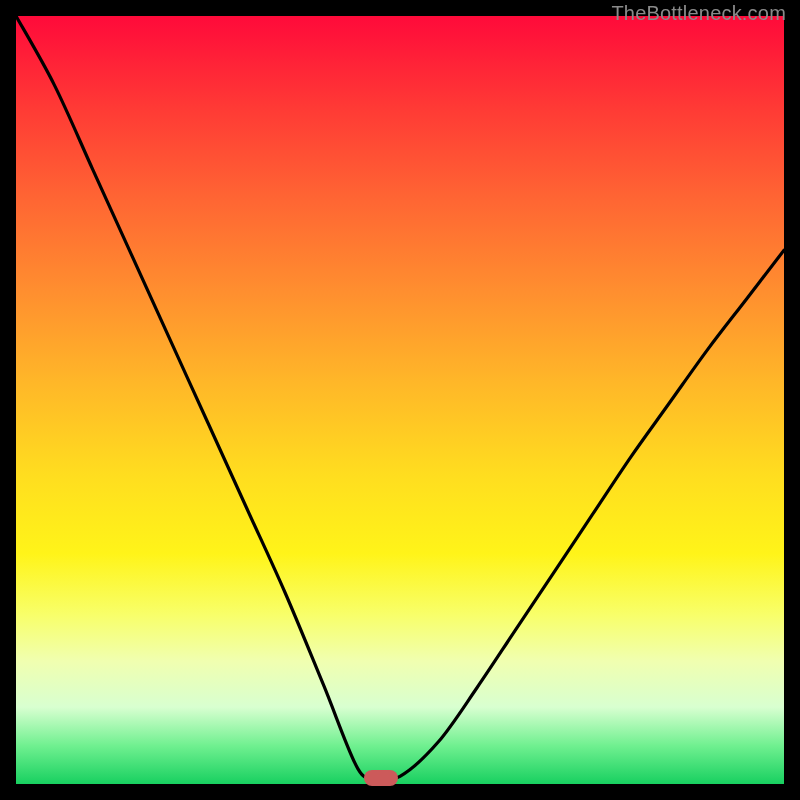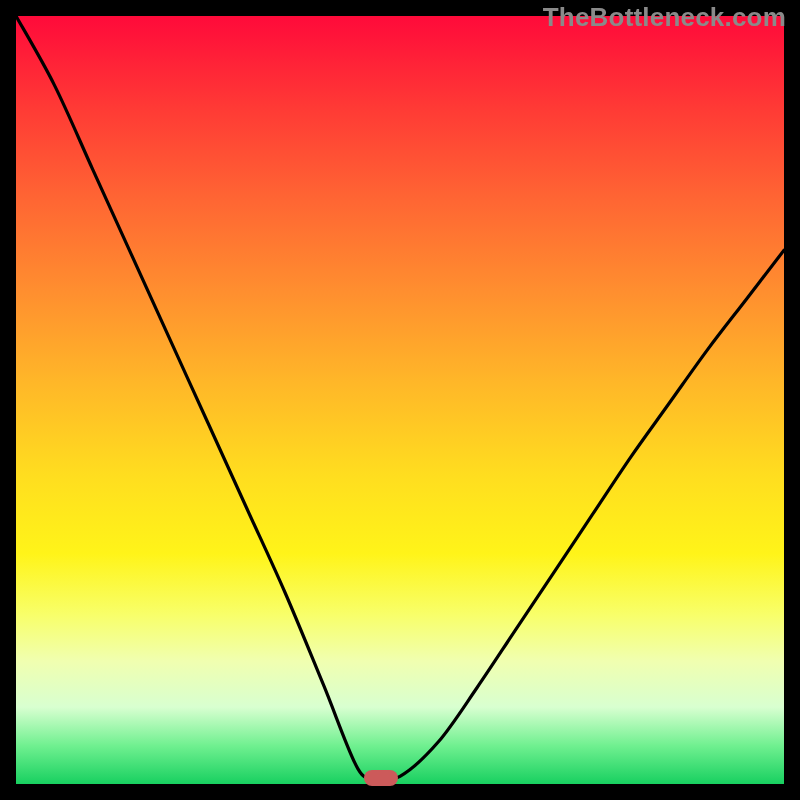--- a/index.html
+++ b/index.html
@@ -52,24 +52,23 @@
     height: 16px;
     border-radius: 8px;
     background: #cc5a5a;
     transform: translate(-50%, -50%);
   }
   .watermark {
     position: absolute;
     top: 2px;
     right: 14px;
     color: #8a8a8a;
-    font-size: 26px;
+    font-size: 20px;
     letter-spacing: 0.2px;
     user-select: none;
-    font-weight: bold;
   }
 </style>
 </head>
 <body>
 
 <div class="frame">
   <div class="plot">
     <svg viewBox="0 0 768 768" preserveAspectRatio="none">
       <path fill="none" stroke="#000" stroke-width="3.2" stroke-linecap="round" d="M 0.0 0.0 C 6.4 11.5, 25.6 43.5, 38.4 69.1 C 51.2 94.7, 64.0 125.4, 76.8 153.6 C 89.6 181.8, 102.4 209.9, 115.2 238.1 C 128.0 266.2, 140.8 294.4, 153.6 322.6 C 166.4 350.7, 179.2 378.9, 192.0 407.0 C 204.8 435.2, 217.6 463.4, 230.4 491.5 C 243.2 519.7, 256.0 546.6, 268.8 576.0 C 281.6 605.4, 295.0 638.7, 307.2 668.2 C 319.4 697.6, 332.8 737.3, 341.8 752.6 C 350.7 768.0, 353.9 759.0, 361.0 760.3 C 368.0 761.6, 373.8 766.1, 384.0 760.3 C 394.2 754.6, 409.6 740.5, 422.4 725.8 C 435.2 711.0, 448.0 690.6, 460.8 672.0 C 473.6 653.4, 486.4 633.6, 499.2 614.4 C 512.0 595.2, 524.8 576.0, 537.6 556.8 C 550.4 537.6, 563.2 518.4, 576.0 499.2 C 588.8 480.0, 601.6 460.2, 614.4 441.6 C 627.2 423.0, 640.0 405.8, 652.8 387.8 C 665.6 369.9, 678.4 351.4, 691.2 334.1 C 704.0 316.8, 716.8 300.8, 729.6 284.2 C 742.4 267.5, 761.6 242.6, 768.0 234.2"></path>
     </svg>

